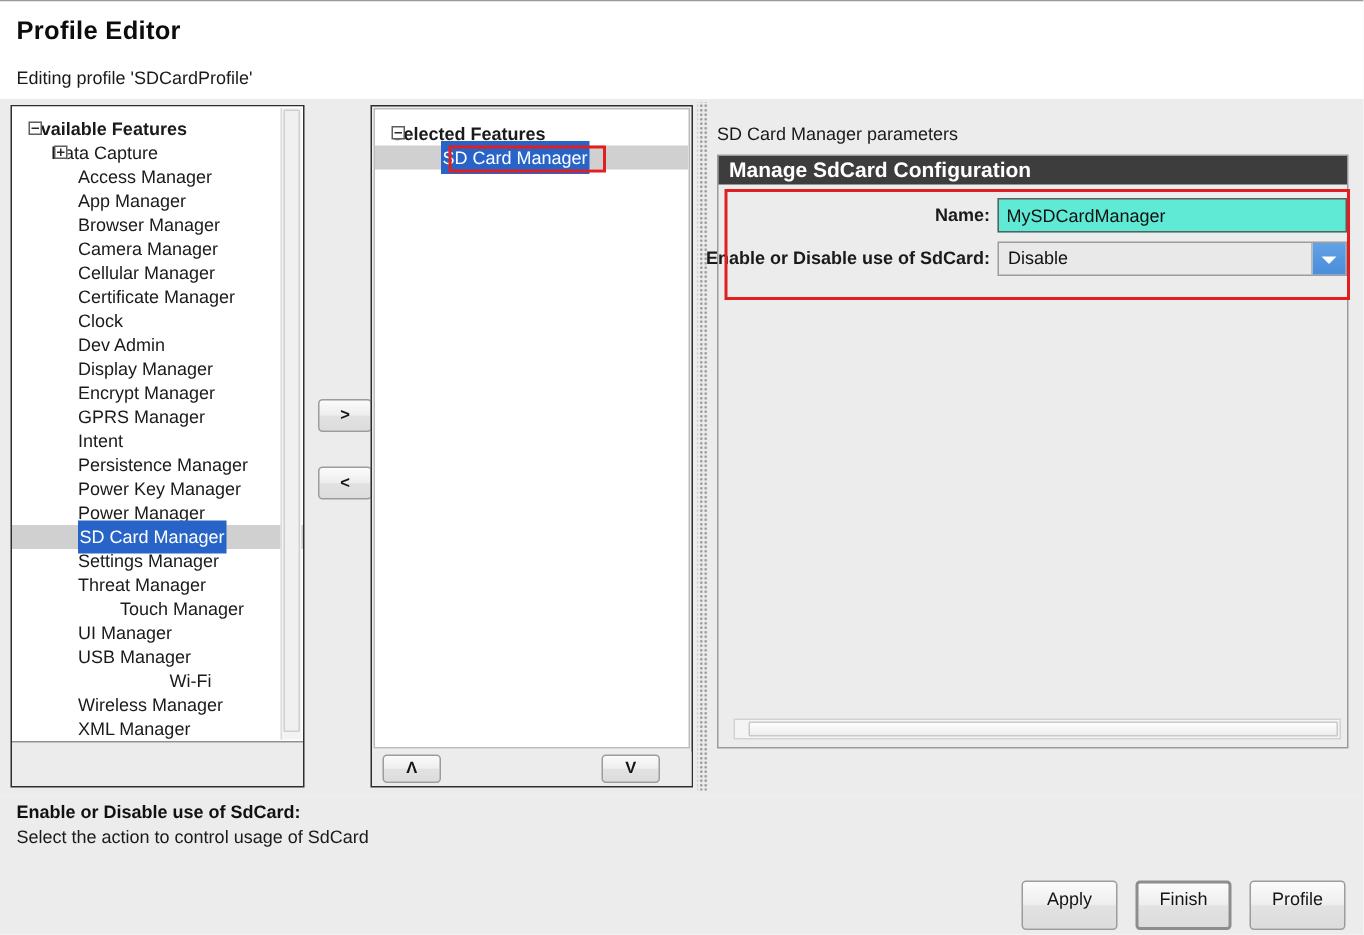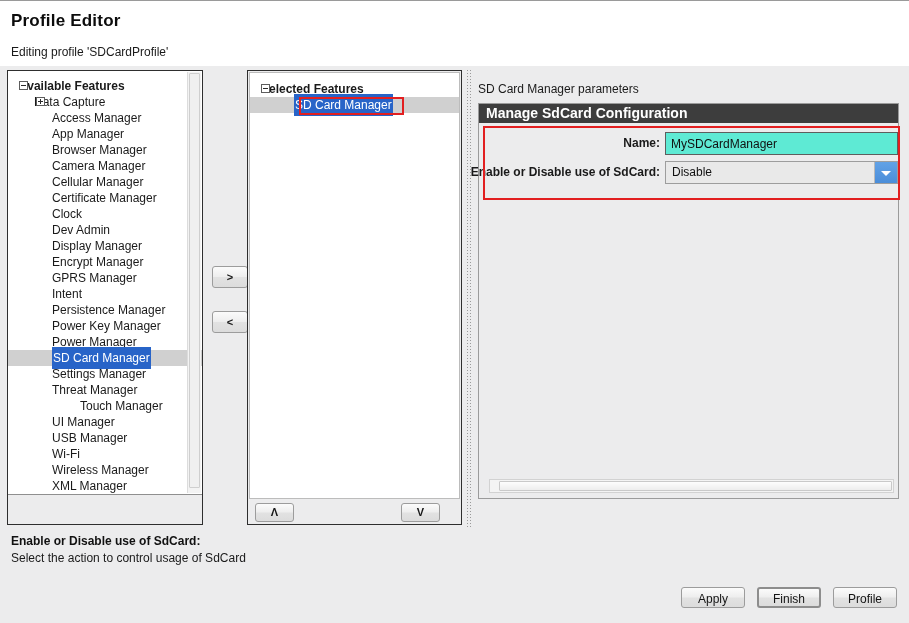--- a/index.html
+++ b/index.html
@@ -377,21 +377,21 @@
   
   .footer {
     position: absolute;
     left: 0; top: 573px;
     width: 909px; height: 50px;
     background: #ececed;
   }
   .footer .btn {
     position: absolute;
     top: 13px;
-    width: 64px; height: 21px;
+    width: 64px; height: 33px;
     line-height: 23px;
     font-size: 12px;
   }
   .footer .btn.apply  { left: 681px; }
   .footer .btn.finish { left: 757px; border: 2px solid #8d8d8d; line-height: 21px; }
   .footer .btn.cancel { left: 833px; }
 </style>
 </head>
 <body>
 
@@ -423,21 +423,21 @@
           <div class="tree-row grandchild" style="position: absolute; left: 0px; right: 0px; top: 215px;"><span class="lbl">Intent</span></div>
           <div class="tree-row grandchild" style="position: absolute; left: 0px; right: 0px; top: 231px;"><span class="lbl">Persistence Manager</span></div>
           <div class="tree-row grandchild" style="position: absolute; left: 0px; right: 0px; top: 247px;"><span class="lbl">Power Key Manager</span></div>
           <div class="tree-row grandchild" style="position: absolute; left: 0px; right: 0px; top: 263px;"><span class="lbl">Power Manager</span></div>
           <div class="tree-row grandchild rowsel" style="position: absolute; left: 0px; right: 0px; top: 279px;"><span class="lbl">SD Card Manager</span></div>
           <div class="tree-row grandchild" style="position: absolute; left: 0px; right: 0px; top: 295px;"><span class="lbl">Settings Manager</span></div>
           <div class="tree-row grandchild" style="position: absolute; left: 0px; right: 0px; top: 311px;"><span class="lbl">Threat Manager</span></div>
           <div class="tree-row grandchild" style="position: absolute; left: 16px; right: 0px; top: 327px; margin-left: 12px;"><span class="lbl">Touch Manager</span></div>
           <div class="tree-row grandchild" style="position: absolute; left: 0px; right: 0px; top: 343px;"><span class="lbl">UI Manager</span></div>
           <div class="tree-row grandchild" style="position: absolute; left: 0px; right: 0px; top: 359px;"><span class="lbl">USB Manager</span></div>
-          <div class="tree-row grandchild" style="position: absolute; left: 0px; right: 0px; top: 375px;"><span class="lbl">Wi-Fi</span></div>
+          <div class="tree-row grandchild" style="position: absolute; left: 0px; right: 0px; top: 375px; text-align: center;"><span class="lbl">Wi-Fi</span></div>
           <div class="tree-row grandchild" style="position: absolute; left: 0px; right: 0px; top: 391px;"><span class="lbl">Wireless Manager</span></div>
           <div class="tree-row grandchild" style="position: absolute; left: 0px; right: 4px; top: 407px;"><span class="lbl">XML Manager</span></div>
         </div>
       <div class="vscroll">
         <div class="thumb"></div>
       </div>
       <div class="left-footer"></div>
     </div>
 
     <div class="transfer">

